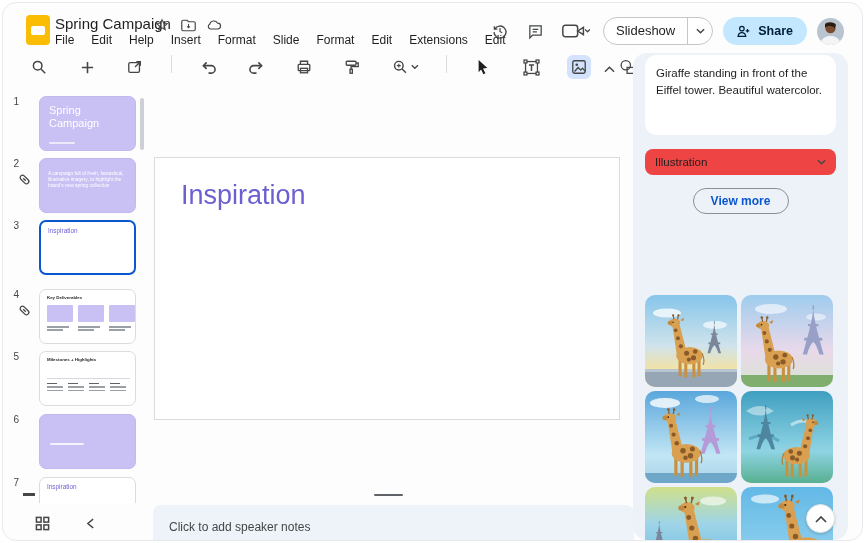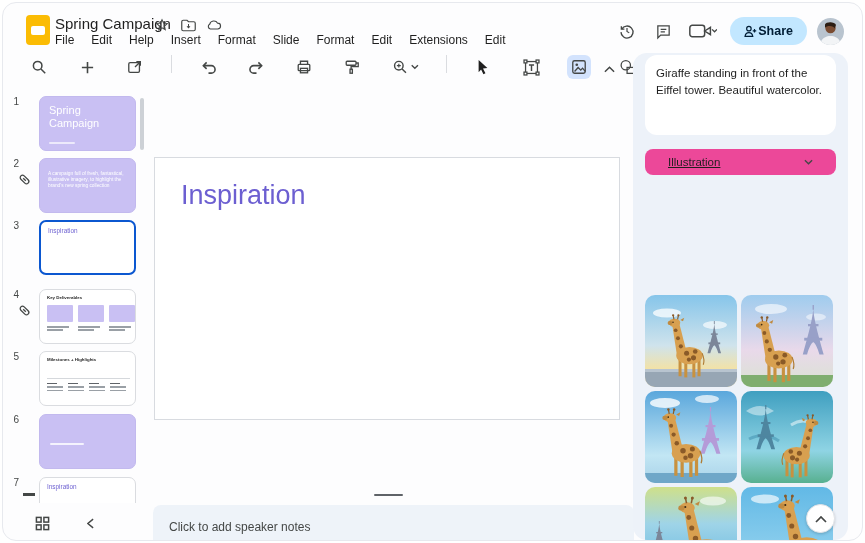--- a/index.html
+++ b/index.html
@@ -13,21 +13,21 @@
   .logo { position:absolute; left:22px; top:11px; width:26px; height:32px; }
   .doc-title { position:absolute; left:52px; top:12px; font-size:15px; color:#1f1f1f; }
   .title-icons { position:absolute; left:150px; top:13px; display:flex; gap:8px; align-items:center; color:#444746; }
   .menubar { position:absolute; left:52px; top:30px; display:flex; gap:17px; font-size:12px; color:#1f1f1f; }
   .menubar span { cursor:pointer; }
   .hdr-right { position:absolute; right:18px; top:14px; display:flex; align-items:center; gap:10px; }
   .pill { display:flex; align-items:center; height:28px; border-radius:16px; font-size:13px; cursor:pointer; }
   .slideshow { border:1px solid #c4c7c5; background:#fff; color:#1f1f1f; }
   .slideshow .lbl { padding:0 12px; border-right:1px solid #c4c7c5; line-height:26px; }
   .slideshow .caret { width:24px; display:flex; justify-content:center; }
-  .share { background:#c2e7ff; color:#001d35; padding:0 14px; font-weight:bold; font-size:12.5px; }
+  .share { background:#c2e7ff; color:#001d35; padding:0 14px; gap:7px; font-weight:bold; font-size:12.5px; }
   .avatar { width:27px; height:27px; border-radius:50%; overflow:hidden; cursor:pointer; }
 
   
   .toolbar { position:absolute; left:24px; top:52px; height:26px; display:flex; align-items:flex-start; gap:24px; color:#444746; }
   .tb { width:24px; height:24px; display:flex; align-items:center; justify-content:center; border-radius:6px; cursor:pointer; }
   .tb.active { background:#d3e3fd; }
   .sep { width:1px; height:18px; background:#dadce0; }
   .tb-label { font-size:12.5px; color:#444746; padding:0 8px; cursor:pointer; }
   .collapse-tb { position:absolute; left:594px; top:54px; }
 
@@ -61,21 +61,21 @@
   .drag-handle { position:absolute; left:371px; top:491px; width:29px; height:2px; background:#5f6368; border-radius:1px; }
   .notes { position:absolute; left:150px; top:502px; width:481px; height:43px; background:#eef3f9; border-radius:8px; display:flex; align-items:center; padding-left:16px; font-size:12px; color:#444746; cursor:text; }
   .bl-controls { position:absolute; left:26px; top:507px; display:flex; gap:22px; align-items:center; color:#444746; }
 
   
   .panel { position:absolute; left:630px; top:50px; width:215px; height:487px; background:#edf2f9; border-radius:14px; overflow:hidden; }
   .p-head { display:flex; align-items:center; gap:9px; padding:13px 12px 9px 16px; }
   .p-title { font-size:13px; color:#1f1f1f; font-weight:bold; flex:1; }
   .p-close { cursor:pointer; display:flex; }
   .prompt { margin:2px 12px 0; background:#fff; border-radius:12px; padding:10px 11px; height:80px; font-size:11.5px; line-height:1.45; color:#1f1f1f; cursor:text; }
-  .style-dd { margin:14px 12px 0; background:#ec4899; border-radius:8px; height:26px; display:flex; align-items:center; padding:0 23px; font-size:11.5px; color:#1f1f1f; cursor:pointer;text-decoration:underline; }
+  .style-dd { margin:14px 12px 0; background:#ef4444; border-radius:8px; height:26px; display:flex; align-items:center; padding:0 10px; font-size:11.5px; color:#1f1f1f; cursor:pointer; }
   .style-dd .grow { flex:1; }
   .viewmore { margin:13px auto 0; width:96px; height:26px; border:1px solid #8a8f94; border-radius:14px; background:transparent; display:flex; align-items:center; justify-content:center; font-size:12px; font-weight:bold; color:#0b57d0; cursor:pointer; }
   .hint { margin:9px 14px 0; text-align:center; font-size:9.5px; line-height:1.4; color:#444746; }
   .grid { position:absolute; left:12px; top:242px; width:191px; display:flex; flex-wrap:wrap; gap:4px; }
   .cell { width:92px; height:92px; border-radius:10px; overflow:hidden; cursor:pointer; }
   .cell svg { display:block; width:100%; height:100%; }
   .fab { position:absolute; right:13px; bottom:7px; width:29px; height:29px; border-radius:50%; background:#fff; border:1px solid #e0e3e7; box-shadow:0 1px 3px rgba(0,0,0,.18); display:flex; align-items:center; justify-content:center; cursor:pointer; }
 </style>
 </head>
 <body>
@@ -169,20 +169,28 @@
           <path d="M8 9h8M8 12.5h6" stroke-width="1.5"></path>
         </svg>
     </span>
     <span class="icbtn" style="width:34px">
       <svg class="ic" width="28" height="16" viewBox="0 0 34 18" fill="none" stroke="#444746" stroke-width="1.8">
           <rect x="1" y="2" width="18" height="14" rx="3"></rect>
           <path d="M19 9l7-4.5v9z"></path>
           <path d="M29 7l3 3 3-3" stroke-width="1.6" transform="translate(-1,0)"></path>
         </svg>
     </span>
+    <div class="pill slideshow">
+      <span class="lbl">Slideshow</span>
+      <span class="caret">
+        <svg class="ic" width="9" height="6" viewBox="0 0 10 6">
+            <path d="M1 1l4 4 4-4" fill="none" stroke="#444746" stroke-width="1.6"></path>
+          </svg>
+      </span>
+    </div>
     <div class="pill share">
       <svg class="ic" width="14" height="13" viewBox="0 0 20 18">
           <circle cx="7" cy="5" r="3.2" fill="none" stroke="#001d35" stroke-width="1.7"></circle>
           <path d="M1.5 16c.6-3.6 2.9-5.3 5.5-5.3s4.9 1.7 5.5 5.3z" fill="none" stroke="#001d35" stroke-width="1.7"></path>
           <path d="M15 5.5v5M12.5 8h5" stroke="#001d35" stroke-width="1.7"></path>
         </svg>
       <span>Share</span>
     </div>
     <div class="avatar">
       <svg class="ic" width="27" height="27" viewBox="0 0 27 27">
@@ -422,20 +430,23 @@
       <span>Giraffe standing in front of the Eiffel tower. Beautiful watercolor.</span>
     </div>
     <div class="style-dd">
       <span>Illustration</span>
       <span class="grow"></span>
       <span>
         <svg class="ic" width="9" height="6" viewBox="0 0 10 6">
             <path d="M1 1l4 4 4-4" fill="none" stroke="#444746" stroke-width="1.5"></path>
           </svg>
       </span>
+    </div>
+    <div class="viewmore">
+      <span>View more</span>
     </div>
 
     <div class="grid">
 
       <div class="cell" title="Watercolor giraffe in front of the Eiffel tower, option 1">
         <svg viewBox="0 0 92 92">
             <defs>
               <linearGradient id="g1" x1="0" y1="0" x2="0" y2="1">
                 <stop offset="0" stop-color="#86c5ea"></stop>
                 <stop offset=".55" stop-color="#cfe3ec"></stop>

